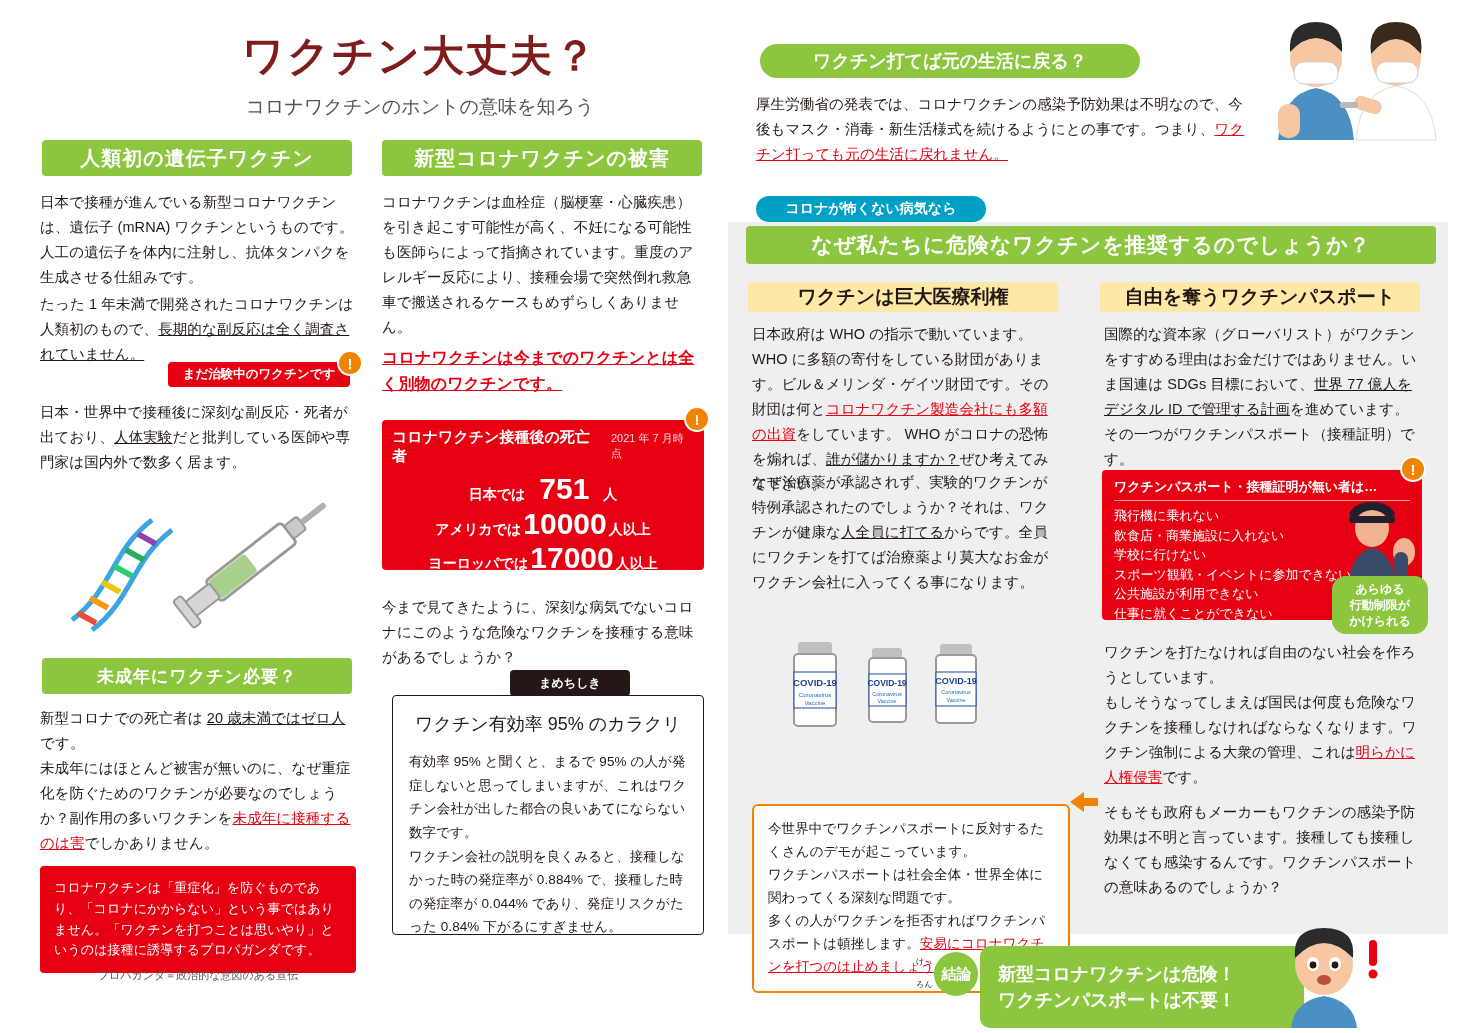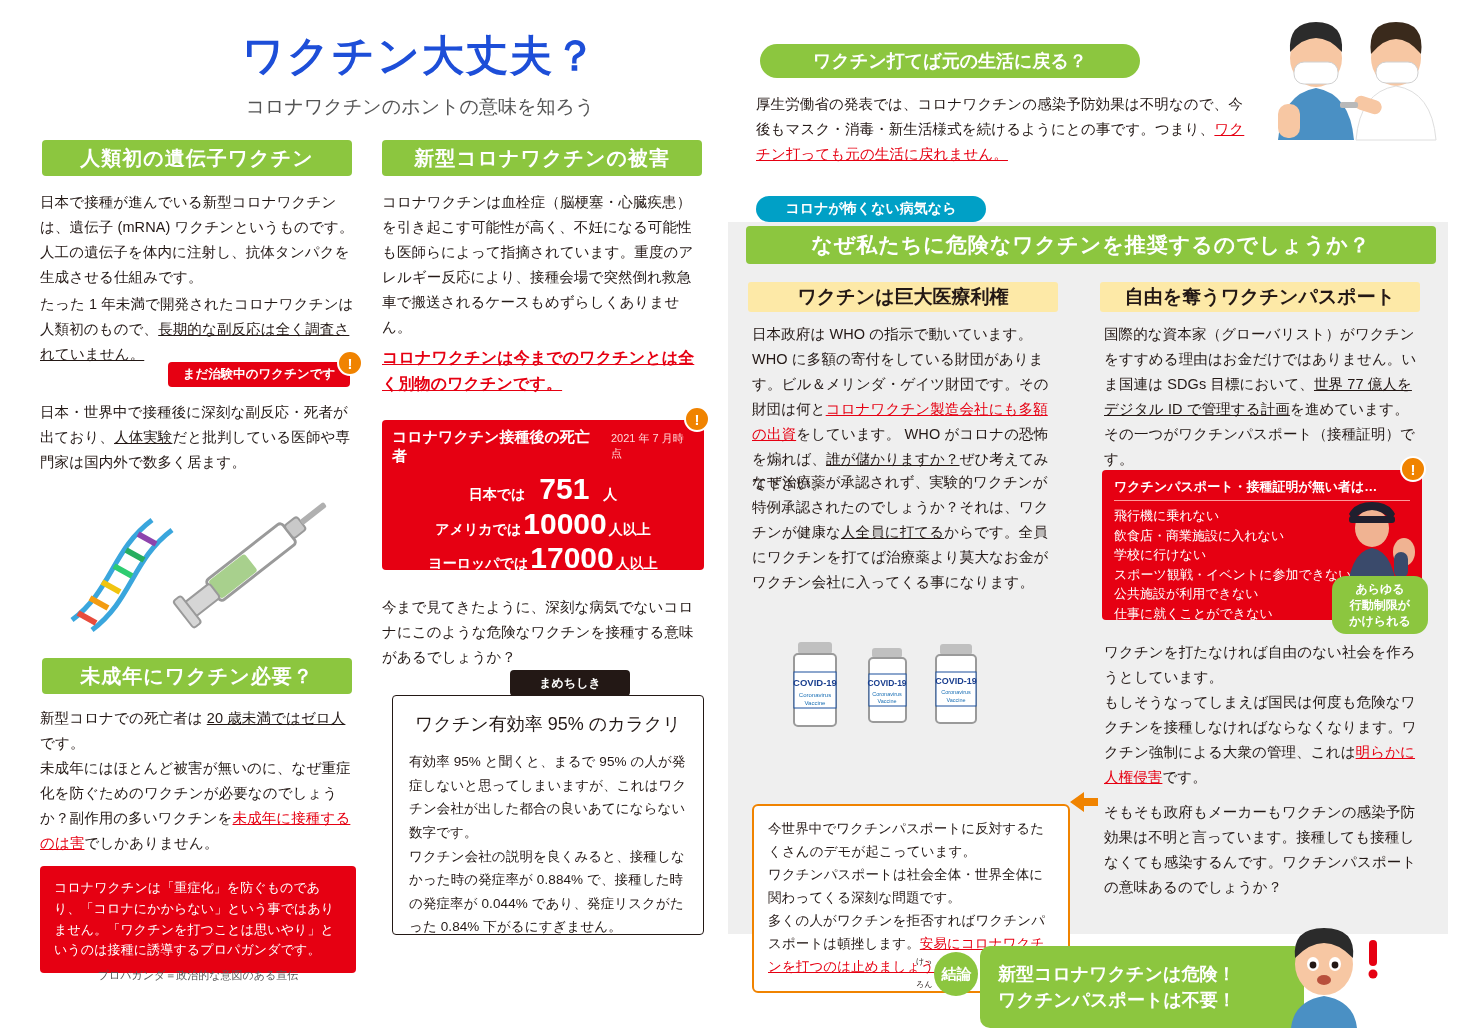--- a/index.html
+++ b/index.html
@@ -51,21 +51,21 @@
     background:#8cc63f;color:#fff;border-radius:10px;font-weight:bold;
     display:flex;flex-direction:column;justify-content:center;padding:10px 18px;
   }
 </style>
 </head>
 <body>
 
 <div class="page">
 
   <div style="position:absolute;left:190px;top:28px;width:460px;text-align:center;">
-    <div style="font-size:42px;font-weight:bold;color:#1d4ed8;letter-spacing:2px;">ワクチン大丈夫？</div>
+    <div style="font-size:42px;font-weight:bold;color:#7f1d1d;letter-spacing:2px;">ワクチン大丈夫？</div>
     <div style="font-size:19px;color:#555;margin-top:10px;">コロナワクチンのホントの意味を知ろう</div>
   </div>
 
   <div class="green-band" style="left:42px;top:140px;width:310px;height:36px;position:absolute;font-size:20px;">人類初の遺伝子ワクチン</div>
 
   <div class="body-text" style="position:absolute;left:40px;top:190px;width:315px;">日本で接種が進んでいる新型コロナワクチンは、遺伝子 (mRNA) ワクチンというものです。人工の遺伝子を体内に注射し、抗体タンパクを生成させる仕組みです。</div>
 
   <div class="body-text" style="position:absolute;left:40px;top:292px;width:315px;">
     <span>たった 1 年未満で開発されたコロナワクチンは人類初のもので、</span><span class="u">長期的な副反応は全く調査されていません。</span>
   </div>
@@ -93,21 +93,21 @@
     <g transform="rotate(-38 200 90)">
       <rect x="150" y="78" width="96" height="26" rx="4" fill="#ffffff" stroke="#9a9a9a" stroke-width="3"></rect>
       <rect x="152" y="80" width="46" height="22" rx="3" fill="#a8d08d"></rect>
       <rect x="246" y="83" width="16" height="16" rx="3" fill="#c9c9c9" stroke="#9a9a9a" stroke-width="2"></rect>
       <rect x="262" y="88" width="30" height="6" rx="2" fill="#b0b0b0"></rect>
       <rect x="120" y="82" width="32" height="18" rx="3" fill="#d6d6d6" stroke="#9a9a9a" stroke-width="2"></rect>
       <rect x="112" y="74" width="10" height="34" rx="3" fill="#d6d6d6" stroke="#9a9a9a" stroke-width="2"></rect>
     </g>
   </svg>
 
-  <div class="green-band" style="left:42px;top:658px;width:310px;height:36px;position:absolute;font-size:20px;">未成年にワクチン必要？</div>
+  <div class="green-band" style="left:42px;top:658px;width:310px;height:36px;position:absolute;font-size:17px;">未成年にワクチン必要？</div>
 
   <div class="body-text" style="position:absolute;left:40px;top:706px;width:315px;">
     <span>新型コロナでの死亡者は </span><span class="u">20 歳未満ではゼロ人</span><span>です。</span>
   </div>
   <div class="body-text" style="position:absolute;left:40px;top:756px;width:315px;">
     <span>未成年にはほとんど被害が無いのに、なぜ重症化を防ぐためのワクチンが必要なのでしょうか？副作用の多いワクチンを</span><span class="u red">未成年に接種するのは害</span><span>でしかありません。</span>
   </div>
 
   <div class="redbox body-text" style="position:absolute;left:40px;top:866px;width:316px;padding:12px 14px;box-sizing:border-box;font-size:13px;line-height:1.6;">
     <span>コロナワクチンは「重症化」を防ぐものであり、「コロナにかからない」という事ではありません。「ワクチンを打つことは思いやり」というのは接種に誘導するプロパガンダです。</span>

